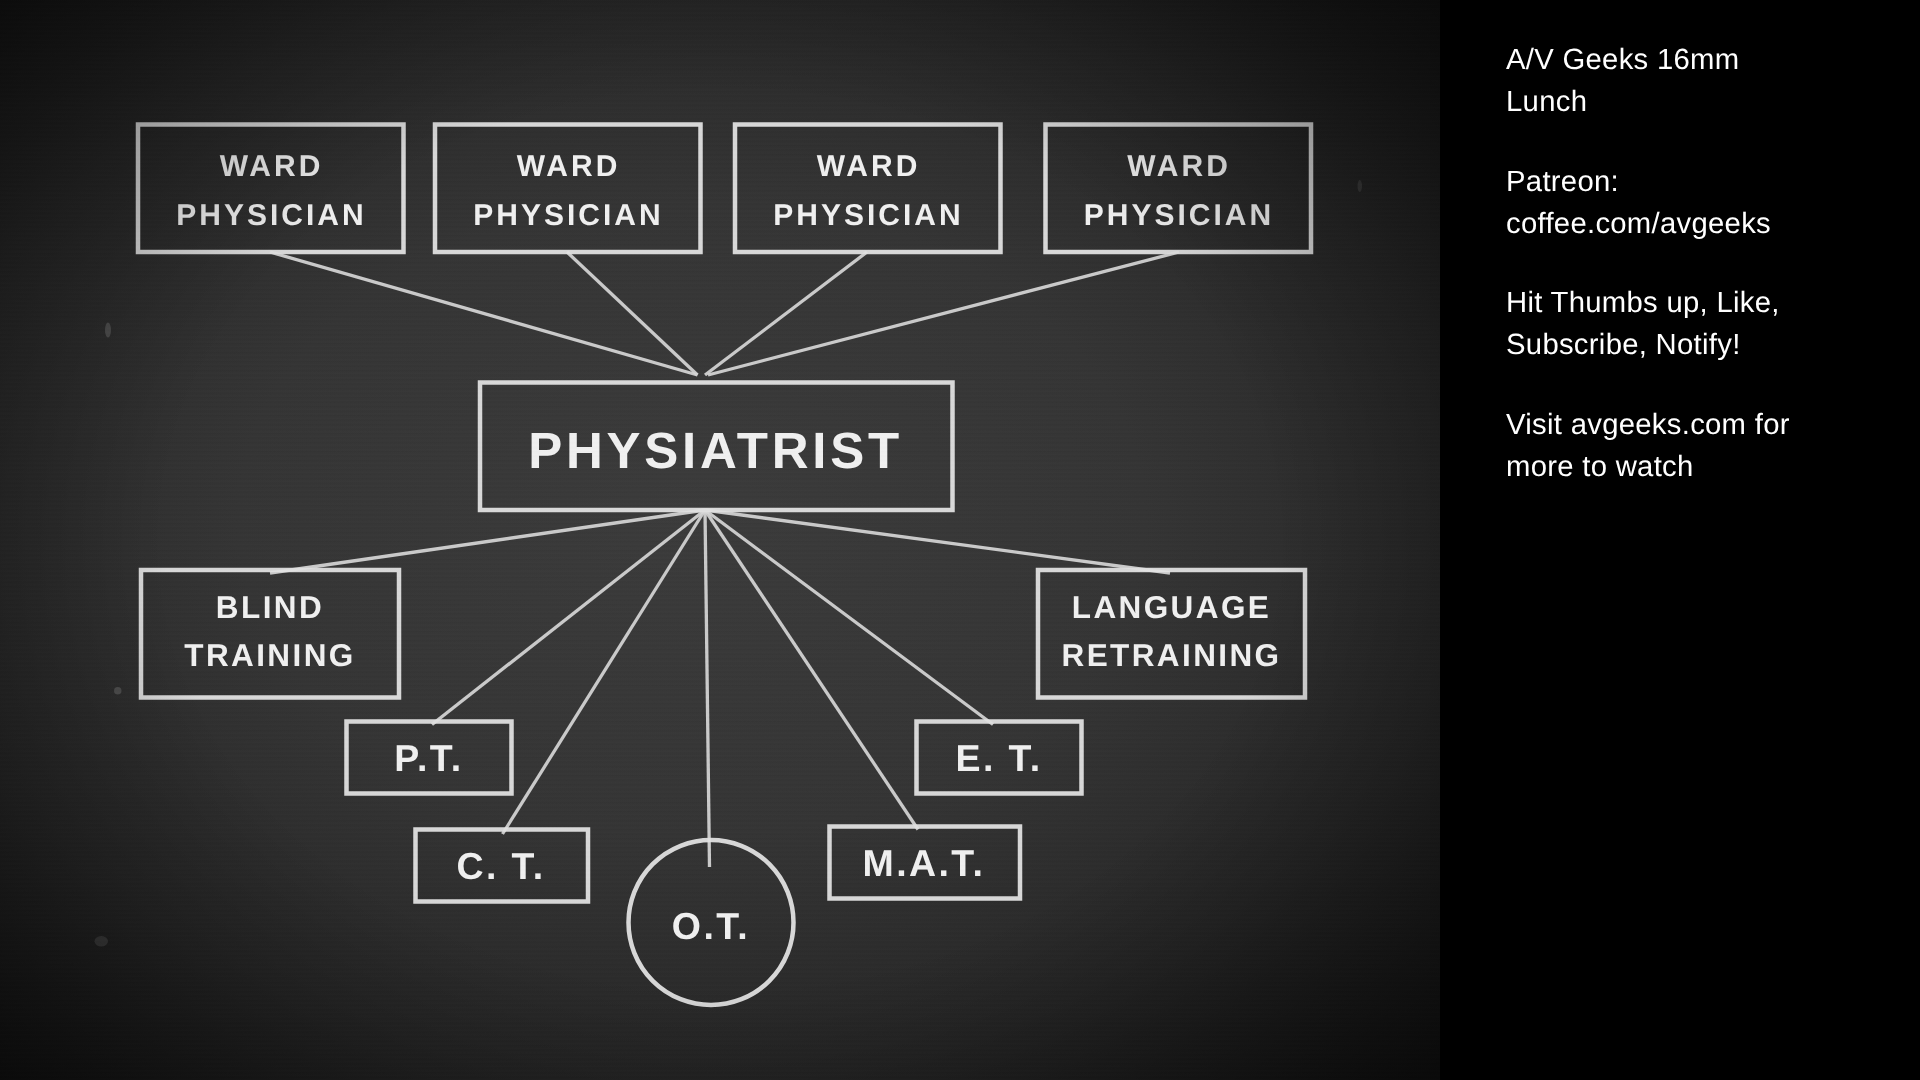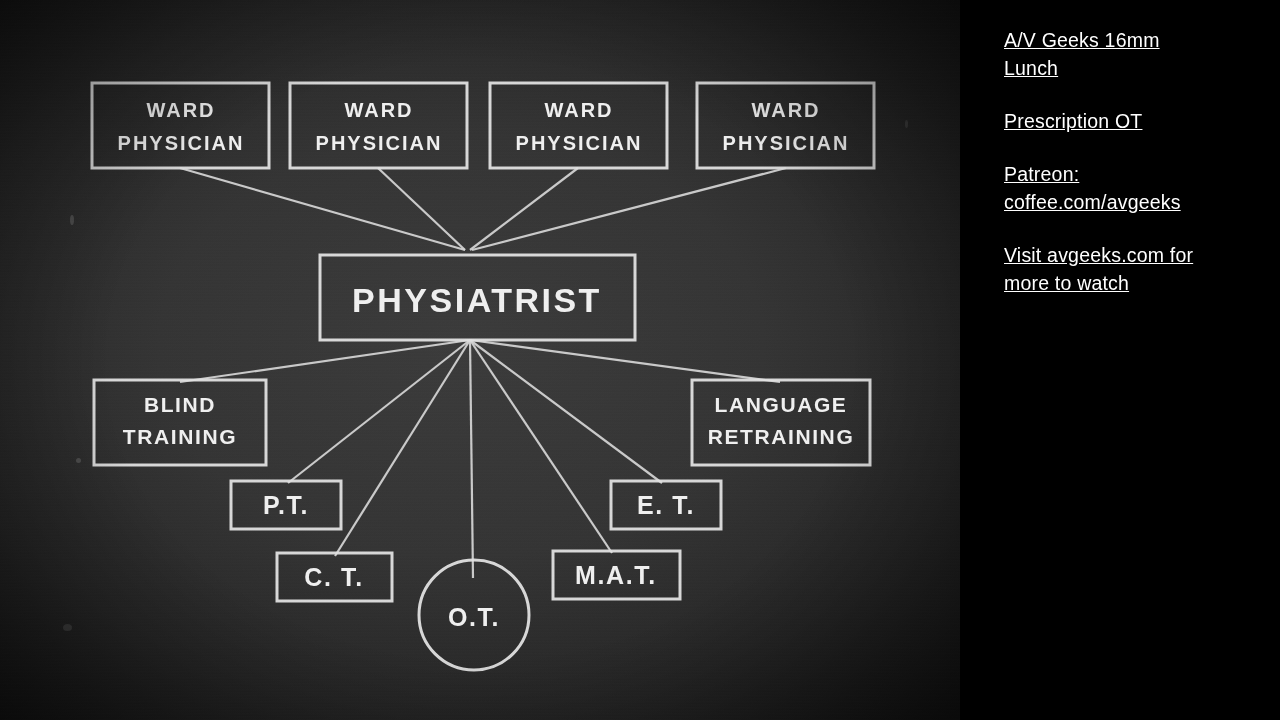--- a/index.html
+++ b/index.html
@@ -99,21 +99,20 @@
     top: 0;
     width: 320px;
     height: 720px;
     background: #000;
     color: #ffffff;
     padding: 26px 22px 0 44px;
     box-sizing: border-box;
     font-size: 19.5px;
     line-height: 28px;
     letter-spacing: .2px;
-    text-decoration: underline;
   }
   #panel .blk {
     margin-bottom: 25px;
     white-space: pre-line;
   }
   #panel .blk:last-child { margin-bottom: 10px; }
 </style>
 </head>
 <body>
 
@@ -212,20 +211,21 @@
       </g>
     </svg>
 
     <div class="grain"></div>
     <div class="vignette"></div>
   </div>
 
   <div id="panel">
     <div class="blk">A/V Geeks 16mm
 Lunch</div>
-    <div class="blk">Prescription OT</div>
     <div class="blk">Patreon:
 coffee.com/avgeeks</div>
+    <div class="blk">Hit Thumbs up, Like,
+Subscribe, Notify!</div>
     <div class="blk">Visit avgeeks.com for
 more to watch</div>
   </div>
 
 </div>
 
 </body></html>

